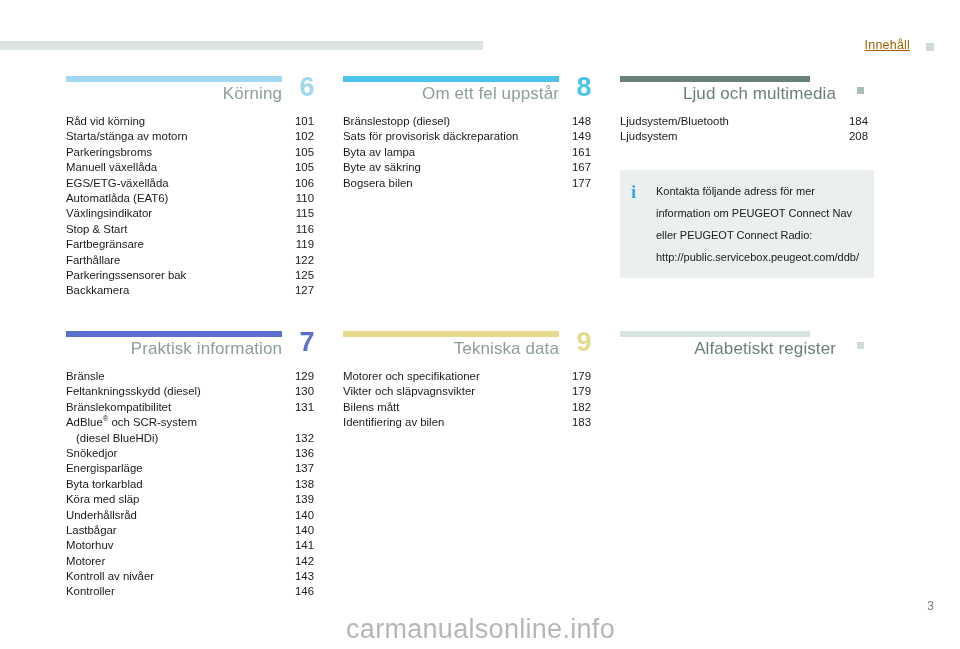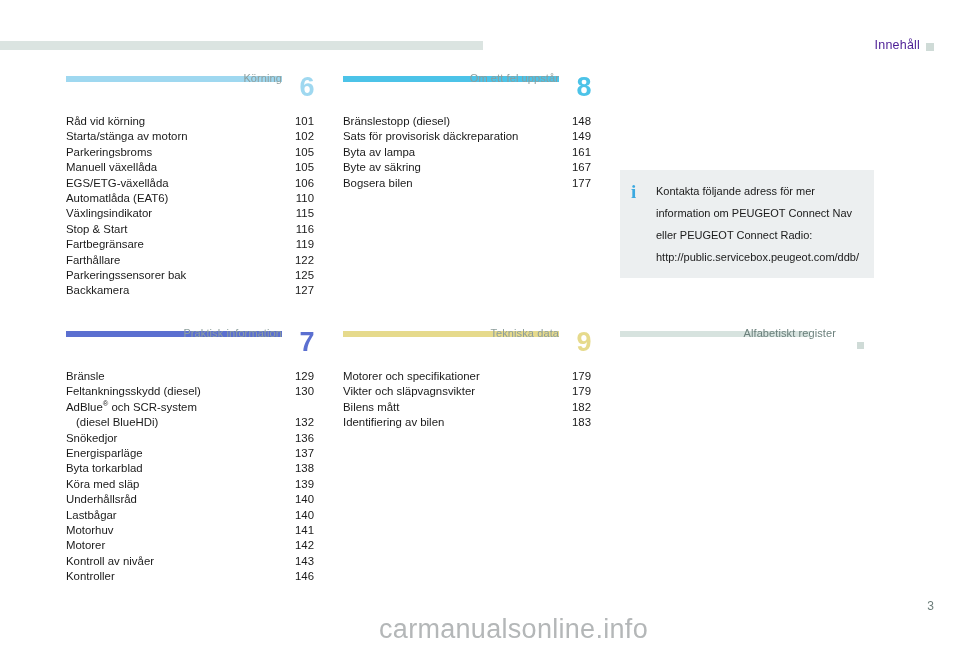--- a/index.html
+++ b/index.html
@@ -26,26 +26,27 @@
   .header-rule {
     position: absolute;
     left: 0;
     top: 3px;
     width: 483px;
     height: 9px;
     background: #dbe4e1;
   }
   .header-title {
     position: absolute;
-    right: 40px;
+    right: 50px;
     top: 0px;
     font-size: 12.5px;
-    color: #4c1d95;
+    color: #a16207;
     letter-spacing: 0.2px;
     white-space: nowrap;
+    text-decoration: underline;
   }
   .header-square {
     position: absolute;
     right: 26px;
     top: 5px;
     width: 8px;
     height: 8px;
     background: #cfdbd7;
   }
 
@@ -80,22 +81,22 @@
     position: absolute;
     left: 0;
     top: 6px;
     height: 6px;
   }
   .block-bar.w-long  { width: 216px; }
   .block-bar.w-short { width: 190px; }
   .block-title {
     position: absolute;
     right: 32px;
-    top: 2px;
-    font-size: 11px;
+    top: 14px;
+    font-size: 17px;
     color: #8d9e9c;
     white-space: nowrap;
     letter-spacing: 0.1px;
   }
   .block-title.dark { color: #6b807c; }
   .block-num {
     position: absolute;
     right: 0;
     top: 4px;
     font-size: 27px;
@@ -186,21 +187,20 @@
   .watermark {
     position: absolute;
     left: 0;
     bottom: 4px;
     width: 791px;
     text-align: center;
     font-size: 27px;
     color: #b4b7b8;
     letter-spacing: 0.3px;
     padding-right: 0px;
-    margin-left: 33px;
   }
   .watermark-inner {
     display: inline-block;
     margin-left: 170px;
   }
 </style>
 </head>
 <body>
 
 <div class="page-header">
@@ -294,20 +294,37 @@
             <span class="entry-label">Byte av säkring</span>
             <span class="entry-page">167</span>
           </div>
         <div class="entry">
             <span class="entry-label">Bogsera bilen</span>
             <span class="entry-page">177</span>
           </div>
       </div>
     </div>
 
+    <div class="toc-block col-3">
+      <div class="block-head">
+        <div class="block-bar w-short" style="background:#69807c"></div>
+        <div class="block-title dark">Ljud och multimedia</div>
+        <div class="block-square"></div>
+      </div>
+      <div class="entry-list">
+        <div class="entry">
+            <span class="entry-label">Ljudsystem/Bluetooth</span>
+            <span class="entry-page">184</span>
+          </div>
+        <div class="entry">
+            <span class="entry-label">Ljudsystem</span>
+            <span class="entry-page">208</span>
+          </div>
+      </div>
+    </div>
 
     <div class="info-box">
       <div class="info-icon">i</div>
       <div class="info-text">Kontakta följande adress för mer information om PEUGEOT Connect Nav eller PEUGEOT Connect Radio: http://public.servicebox.peugeot.com/ddb/</div>
     </div>
 
   </div>
 
   <div class="toc-row row-bottom">
 
@@ -320,20 +337,24 @@
       <div class="entry-list">
         <div class="entry">
             <span class="entry-label">Bränsle</span>
             <span class="entry-page">129</span>
           </div>
         <div class="entry">
             <span class="entry-label">Feltankningsskydd (diesel)</span>
             <span class="entry-page">130</span>
           </div>
         <div class="entry">
+            <span class="entry-label">Bränslekompatibilitet</span>
+            <span class="entry-page">131</span>
+          </div>
+        <div class="entry">
             <span class="entry-label">AdBlue<sup>®</sup> och SCR-system</span>
             <span class="entry-page"></span>
           </div>
         <div class="entry">
             <span class="entry-label indent">(diesel BlueHDi)</span>
             <span class="entry-page">132</span>
           </div>
         <div class="entry">
             <span class="entry-label">Snökedjor</span>
             <span class="entry-page">136</span>

